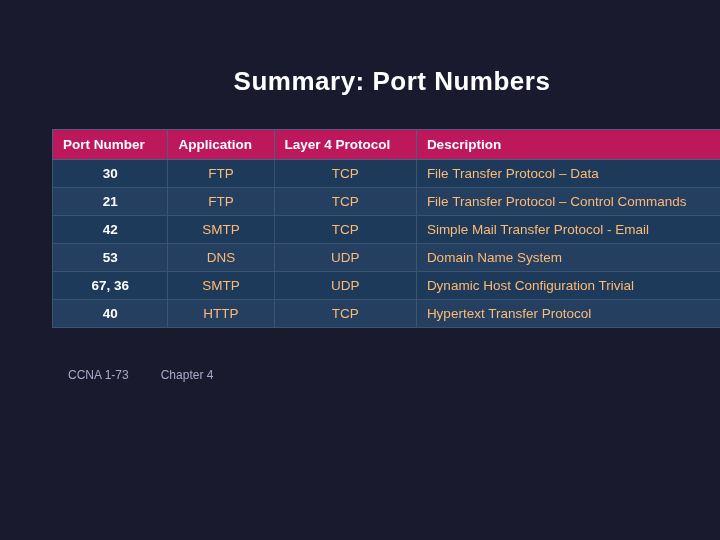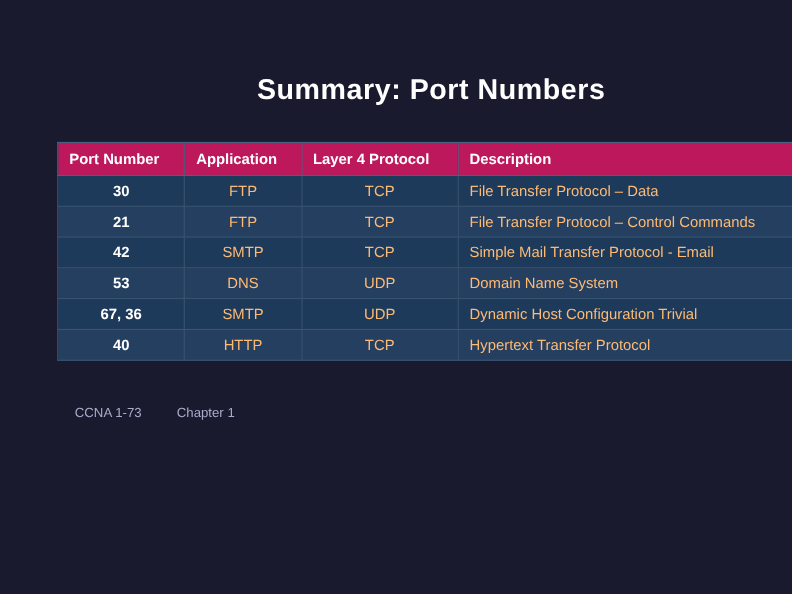--- a/index.html
+++ b/index.html
@@ -124,14 +124,14 @@
         <td>40</td>
         <td>HTTP</td>
         <td>TCP</td>
         <td>Hypertext Transfer Protocol</td>
       </tr>
     </tbody>
 </table>
 
 <div class="footer">
   <span>CCNA 1-73</span>
-  <span>Chapter 1</span>
+  <span>Chapter 4</span>
 </div>
 
 </body></html>

